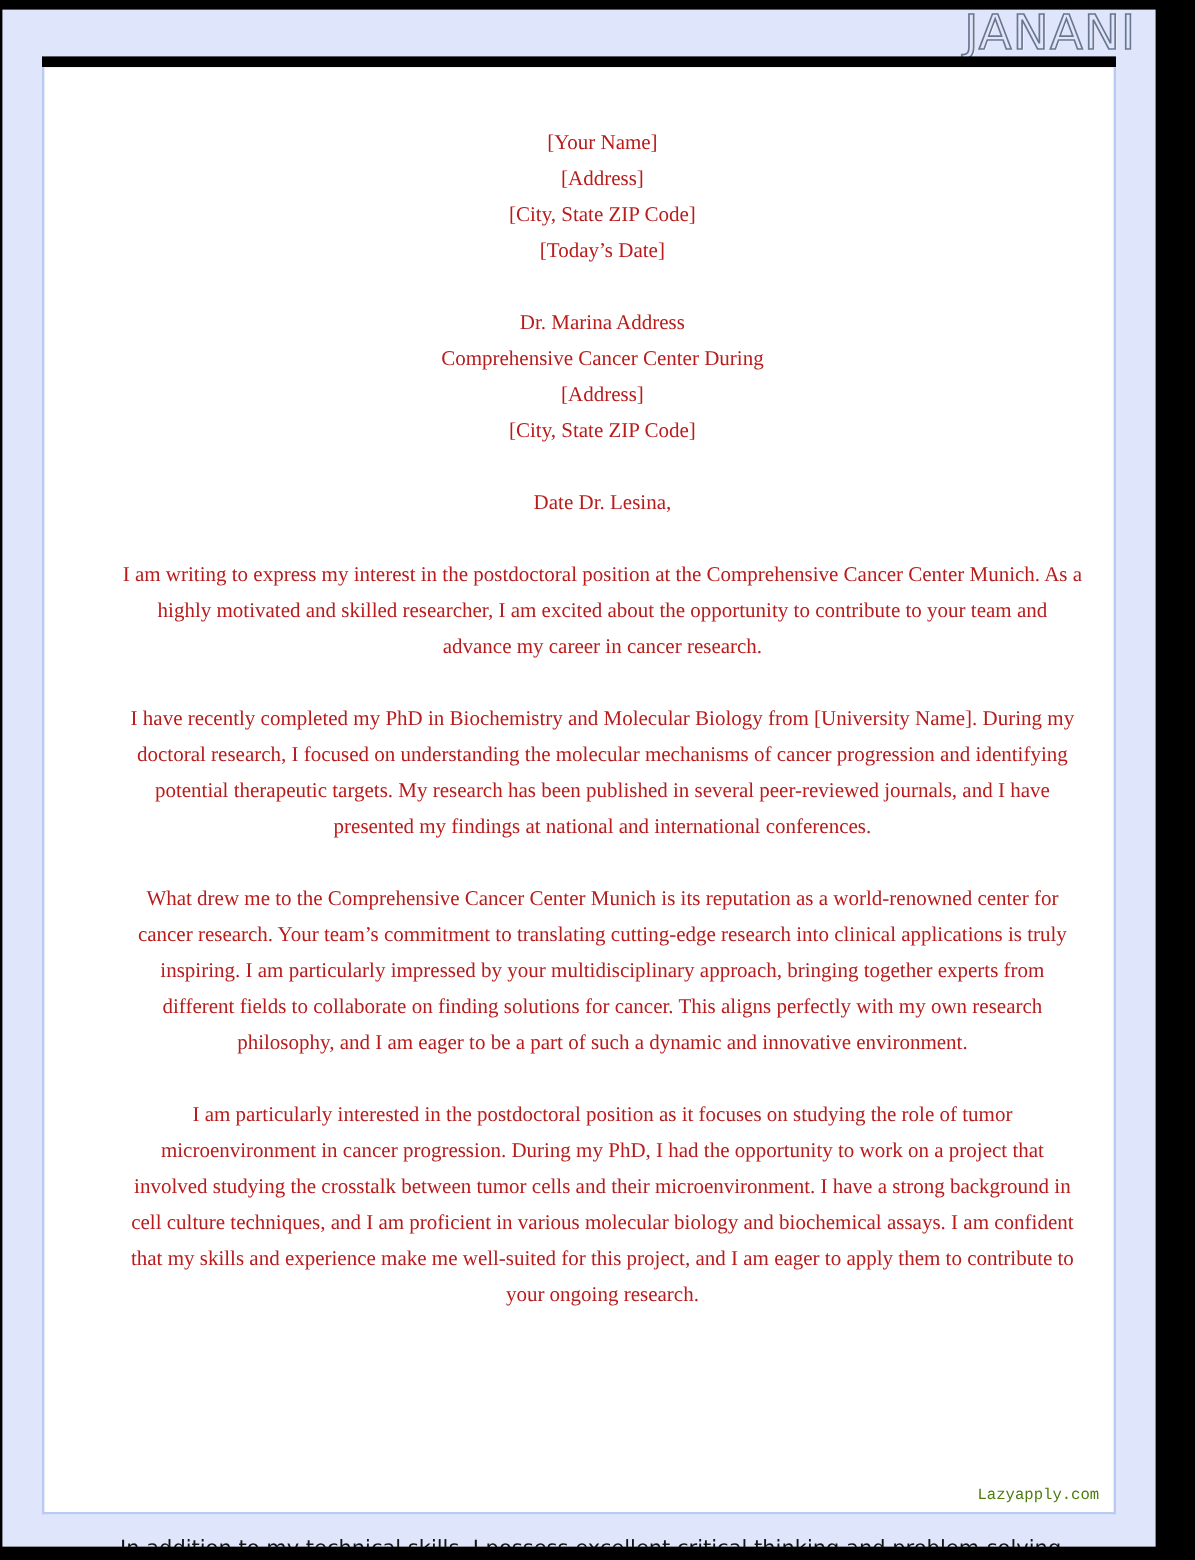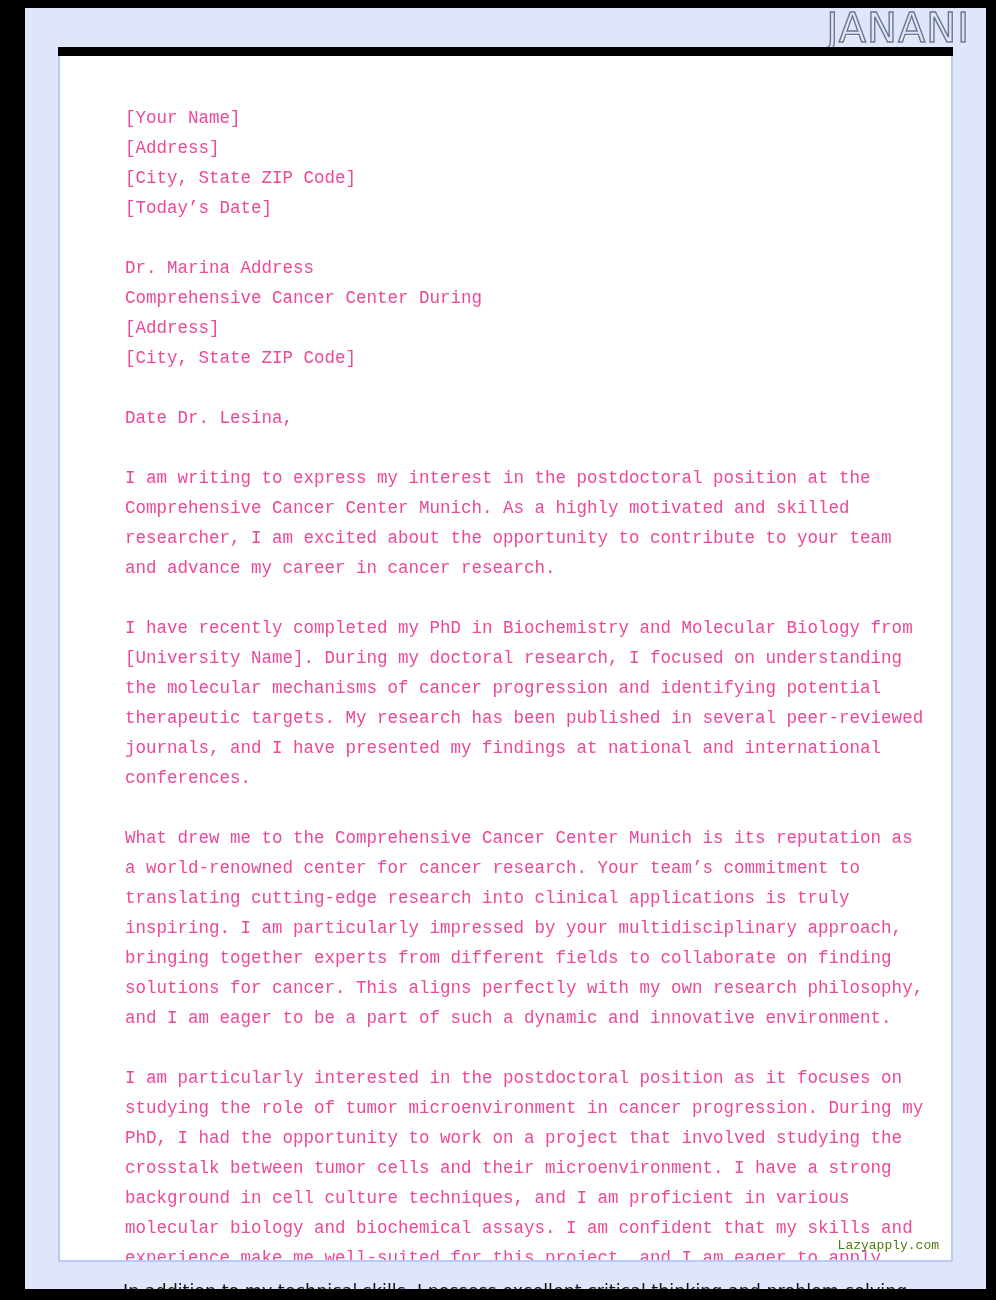--- a/index.html
+++ b/index.html
@@ -19,21 +19,21 @@
     position: relative;
     width: 996px;
     height: 1300px;
     background: #000000;
     box-sizing: border-box;
   }
 
   
   #page-surface {
     position: absolute;
-    left: 25px;
+    left: 2px;
     top: 8px;
     width: 961px;
     height: 1281px;
     background: #dfe6fb;
     box-sizing: border-box;
   }
 
   
   #header-band {
     position: absolute;
@@ -85,25 +85,26 @@
   #letter-body {
     position: absolute;
     left: 65px;
     top: 47px;
     width: 800px;
   }
 
   .addr-line,
   .salutation,
   .body-para {
-    color: #ec4899;
+    color: #b91c1c;
     font-size: 17.5px;
     line-height: 30px;
-    font-family: Liberation Mono, monospace;
+    font-family: Liberation Serif, serif;
     margin: 0;
+    text-align: center;
   }
 
   .block-gap {
     height: 30px;
   }
 
   .body-para {
     margin-bottom: 30px;
   }
 

